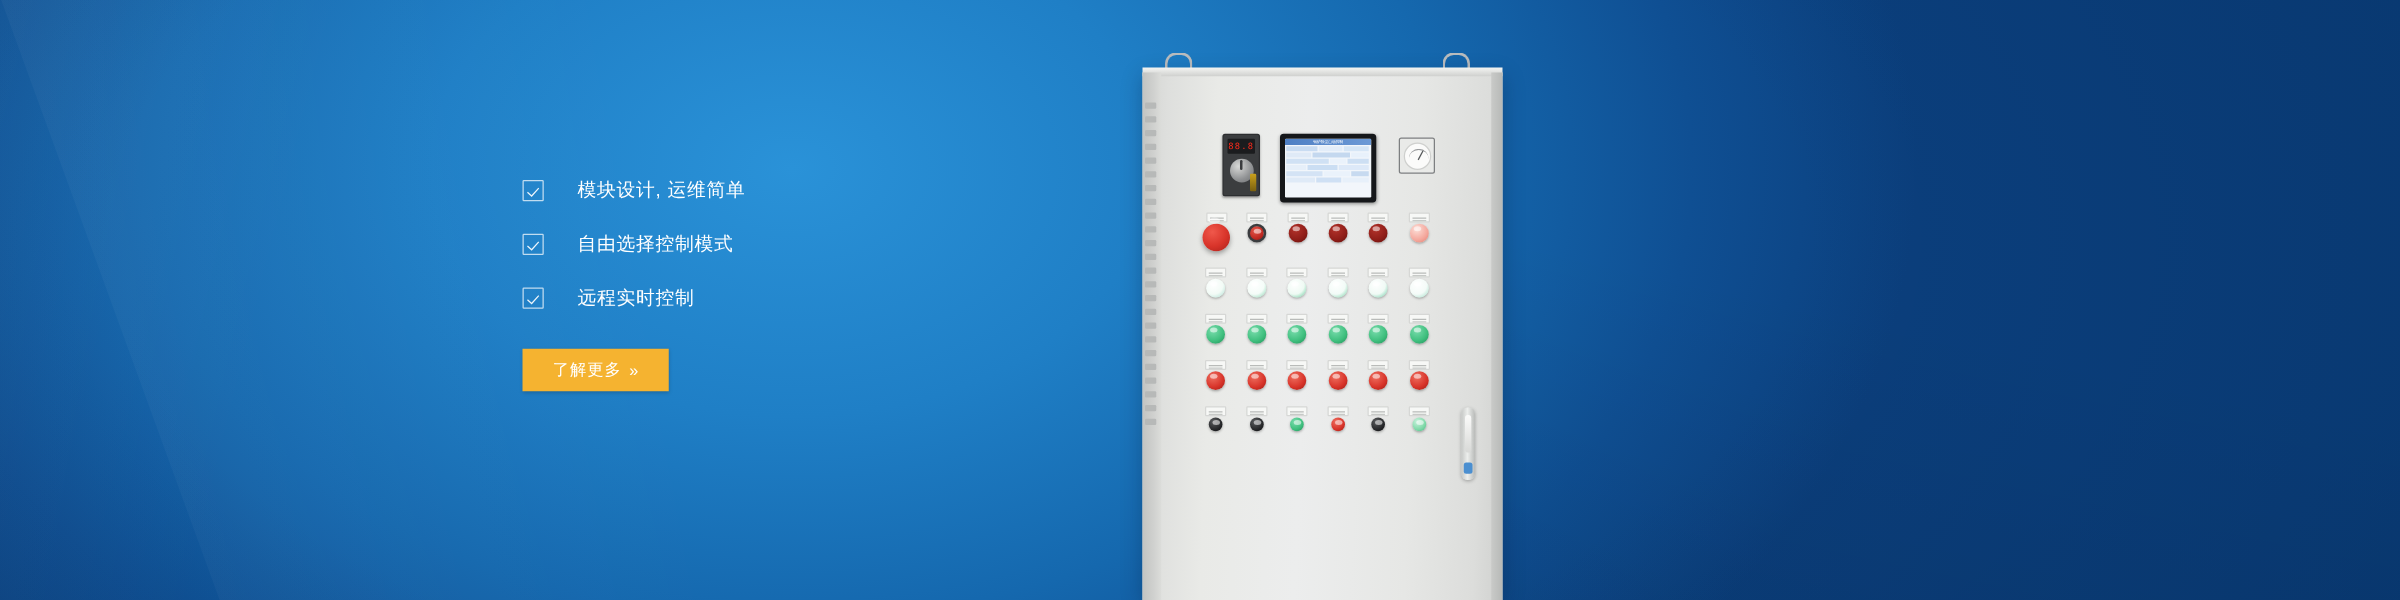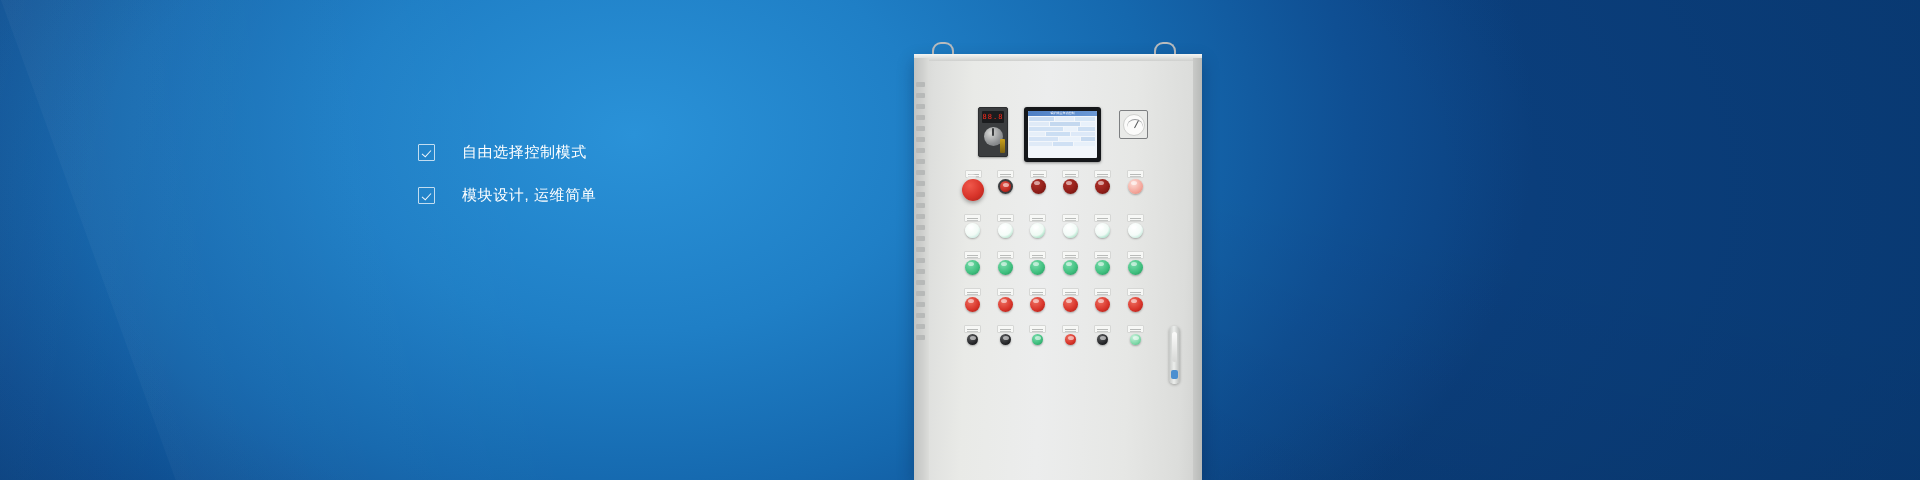--- a/index.html
+++ b/index.html
@@ -145,28 +145,36 @@
   <div class="streak s1"></div>
   <div class="streak s2"></div>
   <div class="streak s3"></div>
   <div class="vig"></div>
 
   <div id="copy">
 
     <div id="bullets">
       <div class="bullet">
         <span class="cbox"></span>
-        <span class="btext">自由选择控制模式</span>
+        <span class="btext">模块设计, 运维简单</span>
       </div>
       <div class="bullet">
         <span class="cbox"></span>
-        <span class="btext">模块设计, 运维简单</span>
-      </div>
-    </div>
-
+        <span class="btext">自由选择控制模式</span>
+      </div>
+      <div class="bullet">
+        <span class="cbox"></span>
+        <span class="btext">远程实时控制</span>
+      </div>
+    </div>
+
+    <div id="more-btn">
+      <span class="lbl">了解更多</span>
+      <span class="arw">»</span>
+    </div>
   </div>
 
   <div id="cab-shadow"></div>
 
   <div id="cabinet">
     <div class="lug l"></div>
     <div class="lug r"></div>
 
     <div id="cab-body"></div>
     <div id="cab-top"></div>

